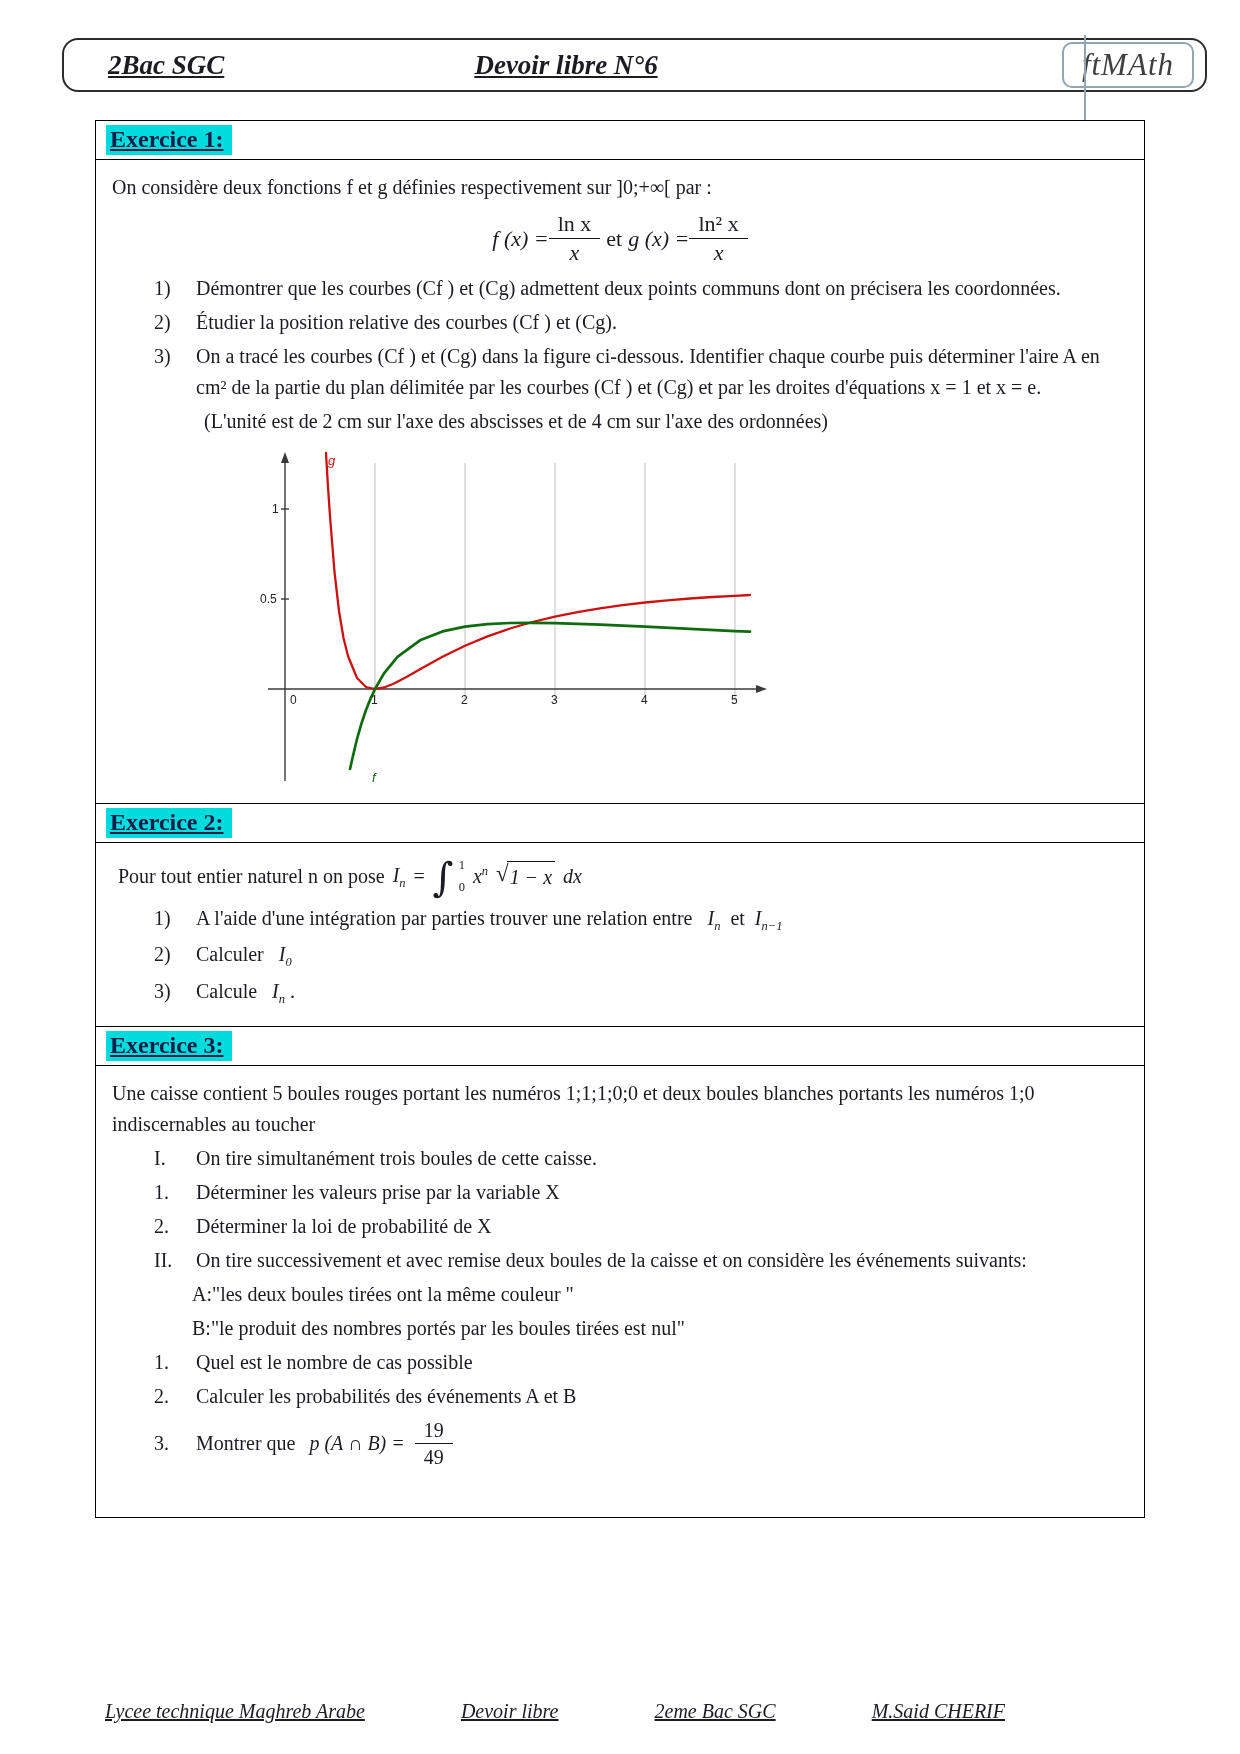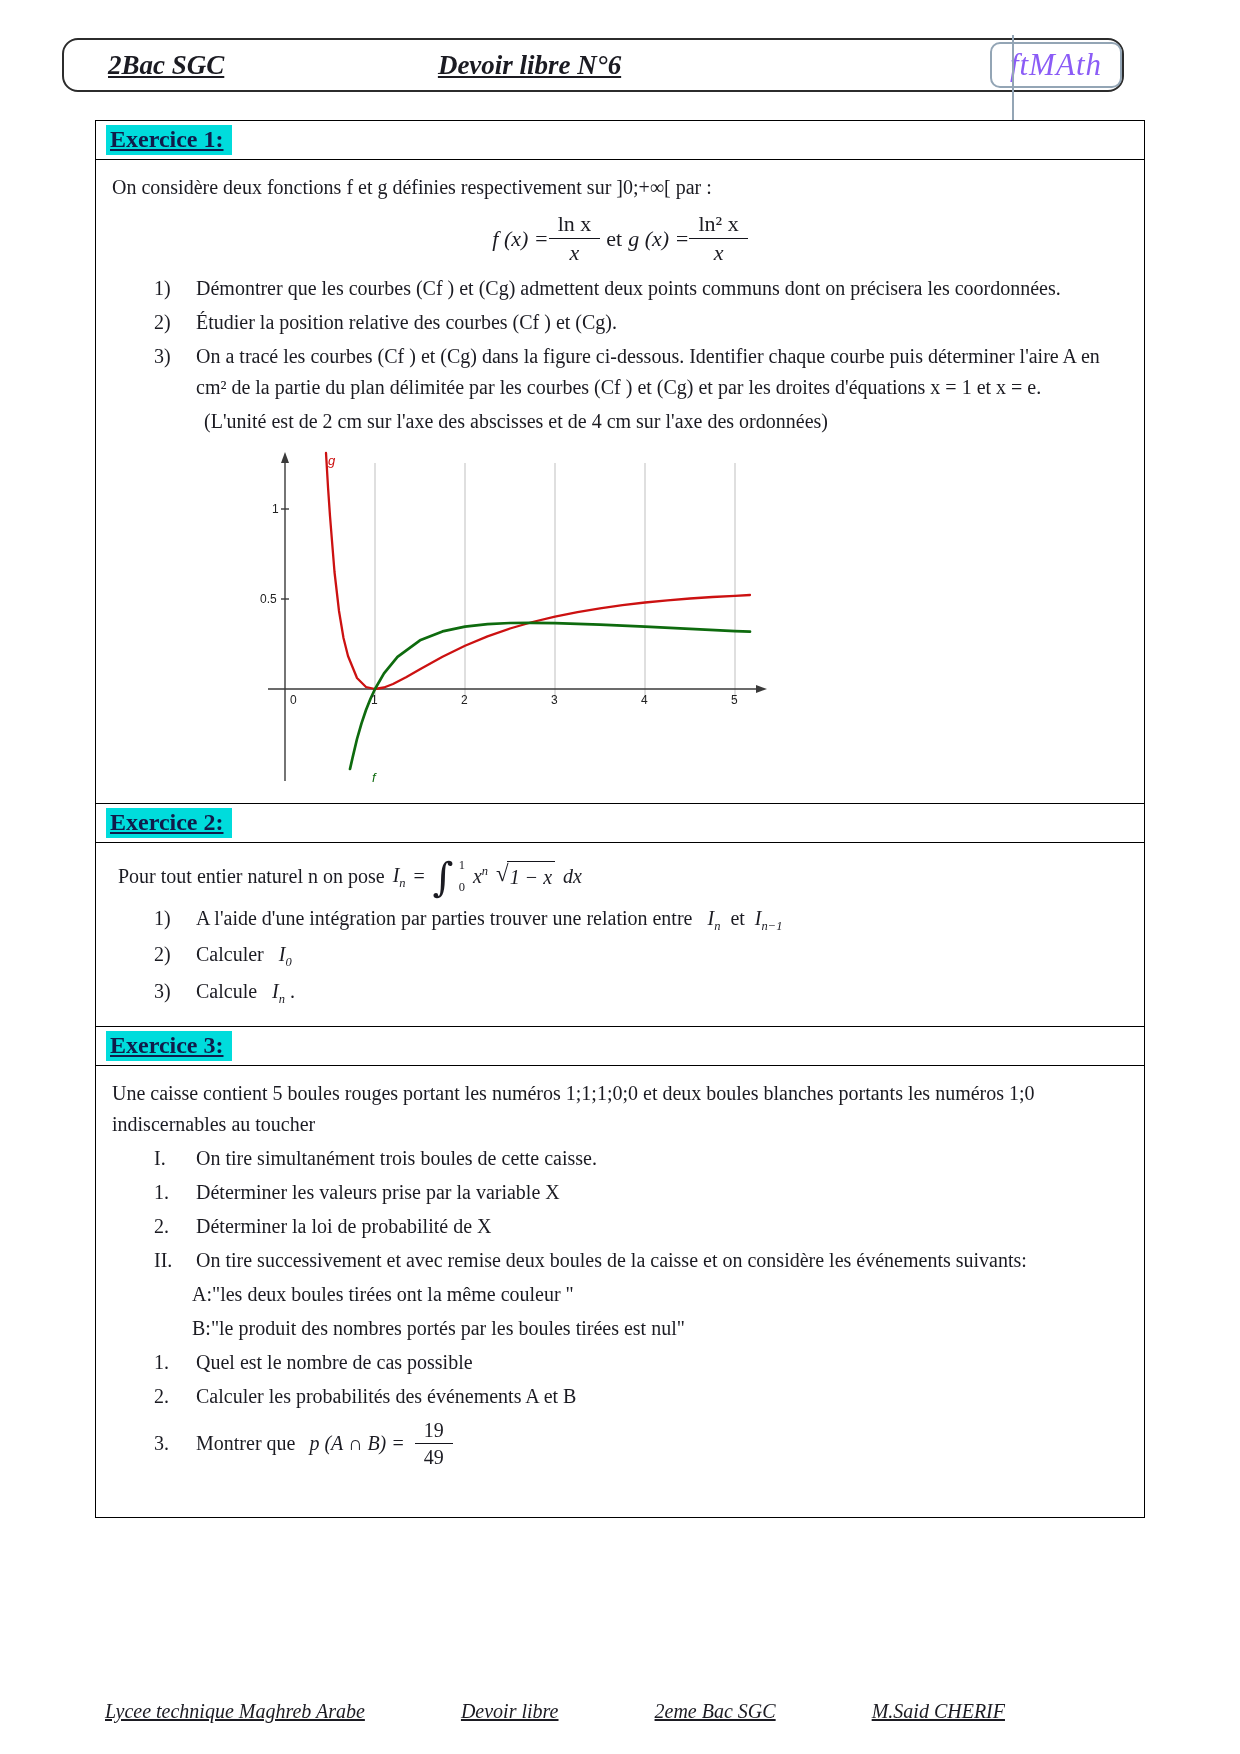--- a/index.html
+++ b/index.html
@@ -1,28 +1,28 @@
 <!DOCTYPE html>
 <html><head>
 <meta charset="utf-8">
 <style>
   * { margin:0; padding:0; box-sizing:border-box; }
   html,body { width:1240px; height:1754px; background:#ffffff; }
   body { font-family:"Liberation Serif","DejaVu Serif","DejaVu Sans",serif; color:#1b1b22; position:relative; }
 
   
-  .hdr { position:absolute; left:62px; top:38px; width:1062px; height:54px;
+  .hdr { position:absolute; left:62px; top:38px; width:1145px; height:54px;
          border:2.4px solid #2c2c2c; border-radius:16px;
          display:flex; align-items:center; padding:0 12px 0 44px; }
   .hdr-class { font-size:27px; font-weight:bold; font-style:italic; text-decoration:underline; }
   .hdr-title { position:absolute; left:44%; transform:translateX(-50%);
                font-size:27px; font-weight:bold; font-style:italic; text-decoration:underline; }
-  .logo { position:absolute; right:0; top:2px; height:46px; border:2.6px solid #93a5b5;
+  .logo { position:absolute; right:11px; top:2px; height:46px; border:2.6px solid #93a5b5;
           border-radius:10px; display:flex; align-items:center; padding:0 18px;
-          font-size:31px; font-style:italic; color:#8b5cf6; letter-spacing:1px; background:#fff; }
+          font-size:31px; font-style:italic; color:#404040; letter-spacing:1px; background:#fff; }
   .logo-bar { position:absolute; left:20px; top:-9px; width:2.2px; height:100px; background:#93a5b5; }
 
   
   .doc { position:absolute; left:95px; top:120px; width:1050px; border:1.6px solid #000; background:#fff; }
   .ex-head { border-bottom:1.6px solid #000; padding:4px 10px; }
   .ex-head .hl { display:inline-block; background:#00dcdc; color:#101c4a; font-weight:bold;
                  font-size:24px; text-decoration:underline; padding:1px 8px 2px 4px;text-align:center; }
   .ex-body { padding:10px 16px 14px 16px; font-size:20px; line-height:1.55; border-bottom:1.6px solid #000; }
   .ex-body.last { border-bottom:none; padding-bottom:48px; }
 

